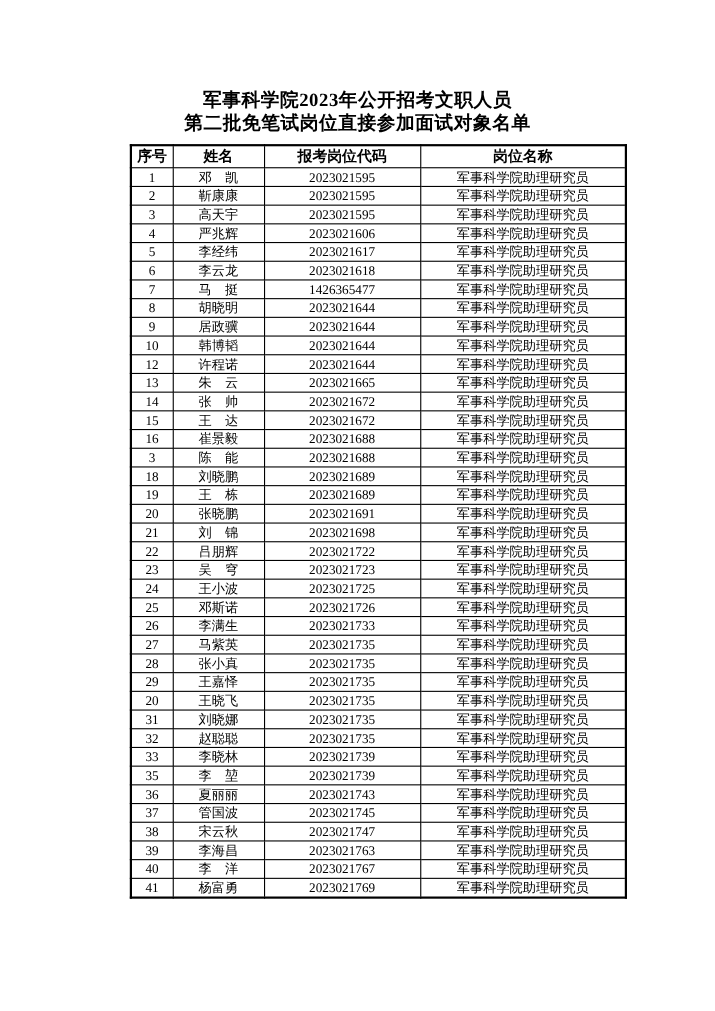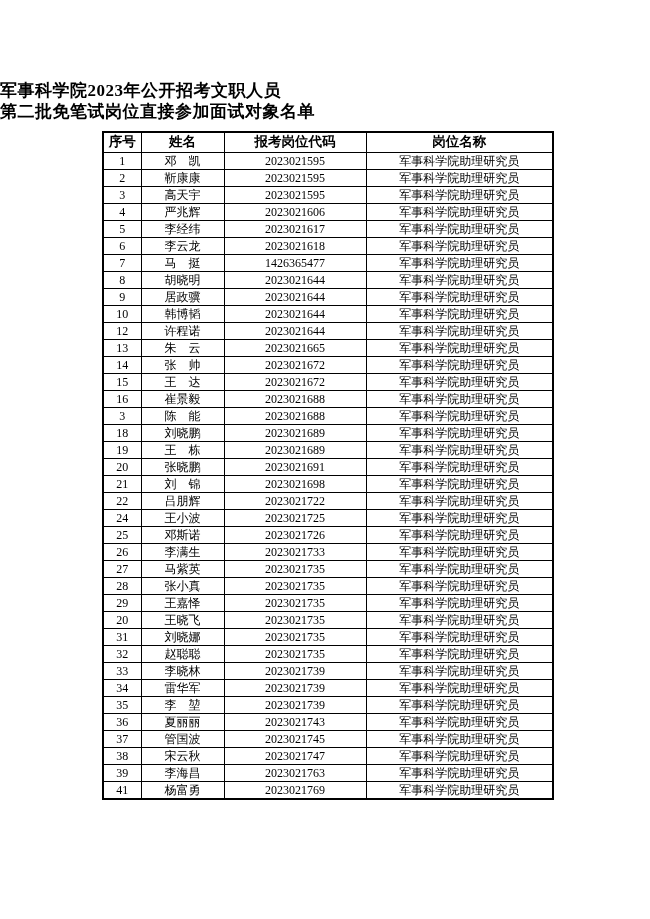--- a/index.html
+++ b/index.html
@@ -8,32 +8,33 @@
     position: relative;
     width: 650px;
     height: 919px;
     background: #ffffff;
     font-family: "Liberation Serif", "DejaVu Serif", serif;
     color: #000000;
     overflow: hidden;
   }
   .title-block {
     padding-top: 80px;
+    text-align: center;
     width: 650px;
   }
   .title-line {
     font-size: 17px;
     font-weight: bold;
     line-height: 21px;
     letter-spacing: 0.5px;
     font-family: "Liberation Serif", "DejaVu Serif", serif;
   }
   table.roster {
     position: absolute;
-    left: 102px;
+    left: 118px;
     top: 131px;
     width: 450px;
     border-collapse: collapse;
     table-layout: fixed;
     border: 2px solid #000000;
   }
   table.roster th, table.roster td {
     border: 1px solid #000000;
     text-align: center;
     vertical-align: middle;
@@ -204,20 +205,26 @@
       <td>2023021698</td>
       <td>军事科学院助理研究员</td>
     </tr>
         <tr>
       <td>22</td>
       <td>吕朋辉</td>
       <td>2023021722</td>
       <td>军事科学院助理研究员</td>
     </tr>
         <tr>
+      <td>23</td>
+      <td>吴　穹</td>
+      <td>2023021723</td>
+      <td>军事科学院助理研究员</td>
+    </tr>
+        <tr>
       <td>24</td>
       <td>王小波</td>
       <td>2023021725</td>
       <td>军事科学院助理研究员</td>
     </tr>
         <tr>
       <td>25</td>
       <td>邓斯诺</td>
       <td>2023021726</td>
       <td>军事科学院助理研究员</td>
@@ -264,26 +271,20 @@
       <td>2023021735</td>
       <td>军事科学院助理研究员</td>
     </tr>
         <tr>
       <td>33</td>
       <td>李晓林</td>
       <td>2023021739</td>
       <td>军事科学院助理研究员</td>
     </tr>
         <tr>
-      <td>34</td>
-      <td>雷华军</td>
-      <td>2023021739</td>
-      <td>军事科学院助理研究员</td>
-    </tr>
-        <tr>
       <td>35</td>
       <td>李　堃</td>
       <td>2023021739</td>
       <td>军事科学院助理研究员</td>
     </tr>
         <tr>
       <td>36</td>
       <td>夏丽丽</td>
       <td>2023021743</td>
       <td>军事科学院助理研究员</td>
@@ -300,20 +301,26 @@
       <td>2023021747</td>
       <td>军事科学院助理研究员</td>
     </tr>
         <tr>
       <td>39</td>
       <td>李海昌</td>
       <td>2023021763</td>
       <td>军事科学院助理研究员</td>
     </tr>
         <tr>
+      <td>40</td>
+      <td>李　洋</td>
+      <td>2023021767</td>
+      <td>军事科学院助理研究员</td>
+    </tr>
+        <tr>
       <td>41</td>
       <td>杨富勇</td>
       <td>2023021769</td>
       <td>军事科学院助理研究员</td>
     </tr>
       </tbody>
   </table>
 
 </div>
 

